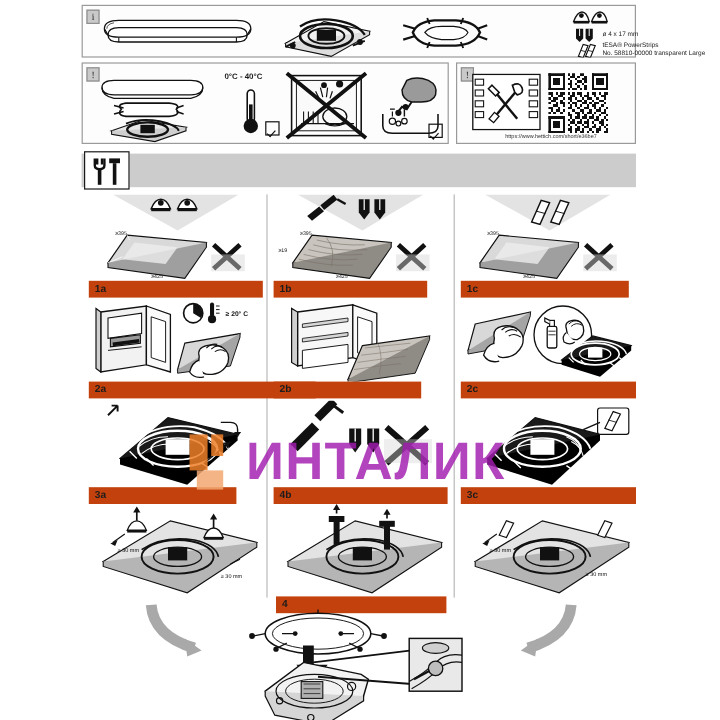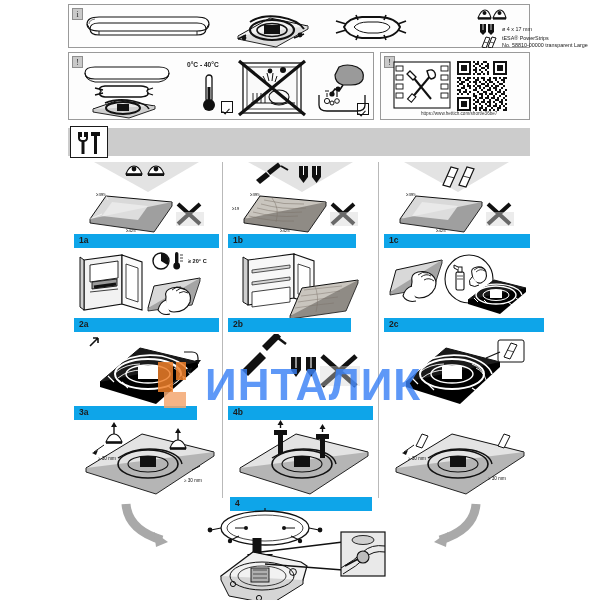--- a/index.html
+++ b/index.html
@@ -36,21 +36,21 @@
     background:#cccccc;
   }
   .tool-badge{
     position:absolute;left:70px;top:126px;width:38px;height:32px;
     background:#ffffff;border:1.4px solid #1a1a1a;box-sizing:border-box;
   }
 
   
   .col-div{position:absolute;width:1px;background:#b9b9b9;}
   .step-bar{
-    position:absolute;height:14px;background:#0ea5e9;
+    position:absolute;height:14px;background:#c2410c;
   }
   .step-bar span{
     position:absolute;left:5px;top:1px;
     font-size:8.5px;font-weight:bold;color:#1c1c1c;
     font-family:"Liberation Sans", sans-serif;
   }
   .panel{position:absolute;overflow:hidden;}
 
   
   .cap{
@@ -73,21 +73,21 @@
   
   .wm{
     position:absolute;left:150px;top:358px;
     width:330px;height:58px;
     pointer-events:none;
     z-index:40;
   }
   .wm-text{
     position:absolute;left:55px;top:2px;
     font-size:44px;font-weight:bold;
-    color:#3b82f6;opacity:.82;
+    color:#a21caf;opacity:.82;
     letter-spacing:1px;
     font-family:"Liberation Sans", sans-serif;
   }
   .wm-mark{
     position:absolute;left:8px;top:4px;width:36px;height:48px;opacity:.85;
   }
 
   
   .chk{
     position:absolute;width:12px;height:12px;
@@ -516,21 +516,21 @@
         <path d="M18 4 L84 10 L66 36 L2 27 Z" fill="#d9d9d9" stroke="#111" stroke-width="1"></path>
         <path d="M2 27 L2 31 L66 40 L84 14 L84 10" fill="#9f9f9f" stroke="#111" stroke-width=".9"></path>
         <path d="M24 10 L60 14 L50 28 L14 24 Z" fill="#ececec" opacity=".8"></path>
       </g>
       <text x="22" y="34" font-size="4.4" fill="#111" font-family="Liberation Sans, sans-serif">≥395</text>
       <text x="52" y="70" font-size="4.4" fill="#111" font-family="Liberation Sans, sans-serif">≥425</text>
       <path d="M104 42 L126 62 M126 42 L104 62" stroke="#111" stroke-width="4"></path>
       <rect x="102" y="50" width="28" height="14" fill="#d4d4d4" opacity=".45"></rect>
     </svg>
   </div>
-  <div class="step-bar" style="left:384px;top:234px;width:146px;">
+  <div class="step-bar" style="left:384px;top:234px;width:128px;padding-left:12px;">
     <span>1c</span>
   </div>
 
   <div class="panel" style="left:74px;top:250px;width:145px;height:68px;">
     <svg width="145" height="68" viewBox="0 0 145 68">
 
       <g transform="translate(6,4)">
         <path d="M4 6 L42 1 L42 50 L4 56 Z" fill="#f2f2f2" stroke="#111" stroke-width="1.1"></path>
         <path d="M4 6 L4 56 L0 53 L0 3 Z" fill="#cfcfcf" stroke="#111" stroke-width="1"></path>
         <path d="M10 11 L38 7 L38 24 L10 28 Z" fill="#fff" stroke="#111" stroke-width=".9"></path>
@@ -555,21 +555,21 @@
 
       <g transform="translate(72,22)">
         <path d="M8 14 L54 6 L46 30 L2 36 Z" fill="#d8d8d8" stroke="#111" stroke-width="1"></path>
         <path d="M2 36 L2 39 L46 33 L54 9 L54 6" fill="#a5a5a5" stroke="#111" stroke-width=".8"></path>
         <path d="M20 25 Q18 18 26 16 Q34 14 40 18 Q46 22 44 30 Q40 40 28 40 Q18 40 20 25 Z" fill="#fff" stroke="#111" stroke-width="1.1"></path>
         <path d="M26 18 Q30 14 35 15 M30 19 Q34 15 39 17 M33 21 Q38 18 42 21" fill="none" stroke="#111" stroke-width=".9"></path>
         <path d="M20 28 Q14 30 12 38 Q16 44 24 42" fill="#fff" stroke="#111" stroke-width="1.1"></path>
       </g>
     </svg>
   </div>
-  <div class="step-bar" style="left:74px;top:318px;width:145px;">
+  <div class="step-bar" style="left:74px;top:318px;width:145px;padding-left:44px;">
     <span>2a</span>
   </div>
 
   <div class="panel" style="left:228px;top:250px;width:145px;height:68px;">
     <svg width="145" height="68" viewBox="0 0 145 68">
       <g transform="translate(14,2)">
         <path d="M6 8 L52 2 L52 46 L6 53 Z" fill="#f7f7f7" stroke="#111" stroke-width="1.1"></path>
         <path d="M6 8 L6 53 L1 50 L1 5 Z" fill="#cfcfcf" stroke="#111" stroke-width="1"></path>
         <path d="M10 18 L48 13 L48 16 L10 21 Z" fill="#d7d7d7" stroke="#111" stroke-width=".7"></path>
         <path d="M10 30 L48 25 L48 28 L10 33 Z" fill="#d7d7d7" stroke="#111" stroke-width=".7"></path>
@@ -627,21 +627,21 @@
         <path d="M10 24 L36 4 L68 12 L42 34 Z" fill="#1a1a1a" stroke="#111" stroke-width="1"></path>
         <path d="M10 24 L10 28 L42 38 L68 16 L68 12" fill="#000"></path>
         <ellipse cx="38" cy="19" rx="20" ry="9" fill="none" stroke="#fff" stroke-width="1.4"></ellipse>
         <ellipse cx="38" cy="19" rx="13" ry="5.5" fill="none" stroke="#fff" stroke-width="1"></ellipse>
         <path d="M18 14 Q30 6 48 9 Q62 12 64 19" fill="none" stroke="#fff" stroke-width="1.2"></path>
         <path d="M16 22 L20 26 M26 24 L30 28 M50 26 L54 29 M58 22 L62 25" stroke="#fff" stroke-width="1"></path>
         <rect x="32" y="14" width="12" height="8" fill="#fff"></rect>
       </g>
     </svg>
   </div>
-  <div class="step-bar" style="left:384px;top:318px;width:160px;">
+  <div class="step-bar" style="left:384px;top:318px;width:146px;">
     <span>2c</span>
   </div>
 
   <div class="panel" style="left:74px;top:334px;width:145px;height:72px;">
     <svg width="145" height="72" viewBox="0 0 145 72">
       <g transform="translate(8,6)">
         <path d="M18 42 L58 8 L116 22 L74 60 Z" fill="#1a1a1a" stroke="#111" stroke-width="1"></path>
         <path d="M18 42 L18 47 L74 64 L116 27 L116 22" fill="#000"></path>
         <ellipse cx="66" cy="34" rx="33" ry="15" fill="none" stroke="#fff" stroke-width="2"></ellipse>
         <ellipse cx="66" cy="34" rx="22" ry="9" fill="none" stroke="#fff" stroke-width="1.4"></ellipse>
@@ -710,20 +710,23 @@
       </g>
 
       <g transform="translate(114,6)">
         <rect x="0" y="0" width="26" height="22" rx="2" fill="#fff" stroke="#111" stroke-width="1"></rect>
         <path d="M6 17 L13 3 L19 5 L12 19 Z" fill="#fff" stroke="#111" stroke-width="1"></path>
         <path d="M9 10 L16 12" stroke="#111" stroke-width=".7"></path>
       </g>
       <path d="M102 24 L116 18" stroke="#111" stroke-width="1.2"></path>
     </svg>
   </div>
+  <div class="step-bar" style="left:384px;top:406px;width:146px;">
+    <span>3c</span>
+  </div>
 
   <div class="panel" style="left:74px;top:420px;width:145px;height:75px;">
     <svg width="145" height="75" viewBox="0 0 145 75">
       <path d="M12 48 L68 14 L140 32 L82 70 Z" fill="#e3e3e3" stroke="#111" stroke-width="1"></path>
       <path d="M12 48 L12 52 L82 74 L140 36 L140 32" fill="#b5b5b5" stroke="#111" stroke-width=".9"></path>
       <ellipse cx="74" cy="44" rx="30" ry="14" fill="none" stroke="#111" stroke-width="1.6"></ellipse>
       <ellipse cx="74" cy="44" rx="20" ry="8" fill="none" stroke="#111" stroke-width="1.1"></ellipse>
       <path d="M44 38 Q62 26 88 30 Q106 34 108 44" fill="none" stroke="#111" stroke-width="1.4"></path>
       <rect x="66" y="36" width="16" height="11" fill="#111"></rect>
 

